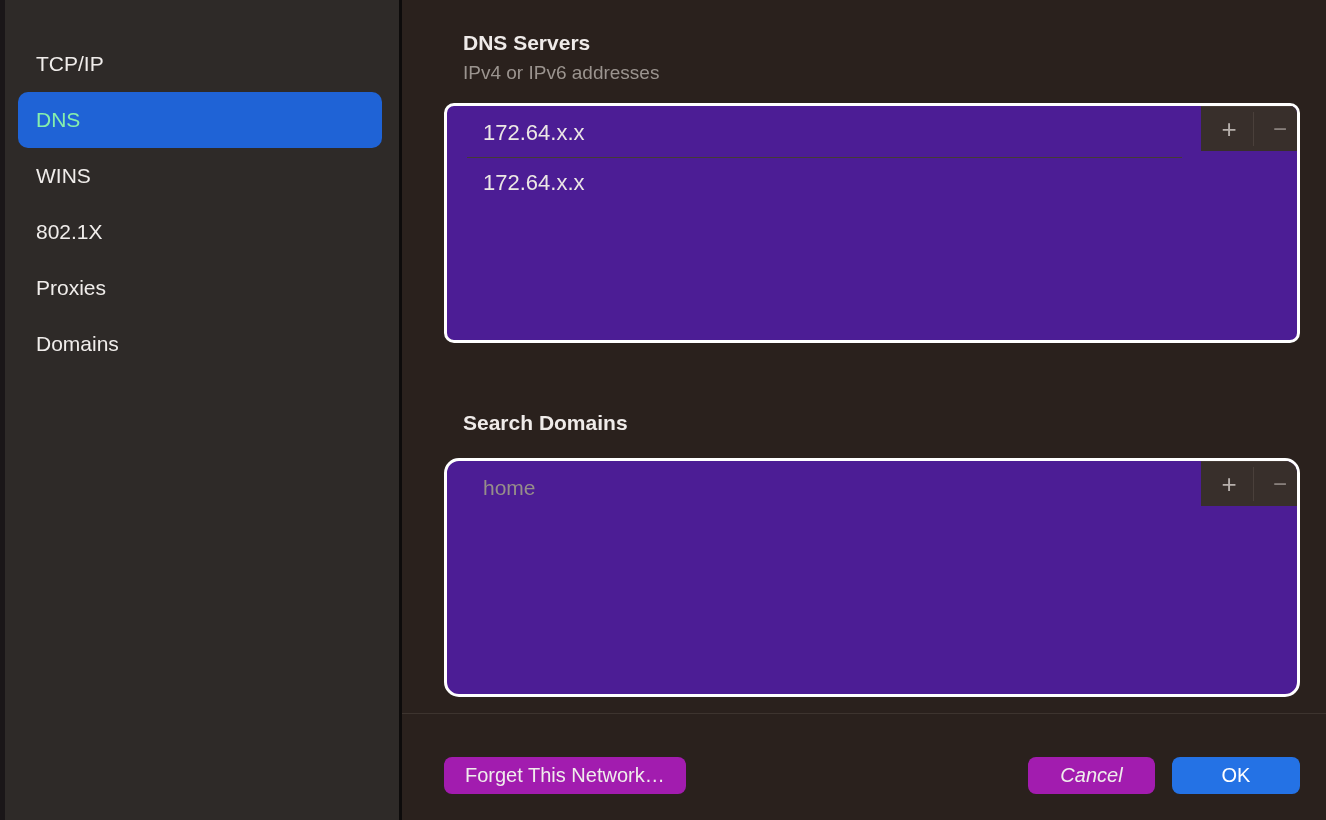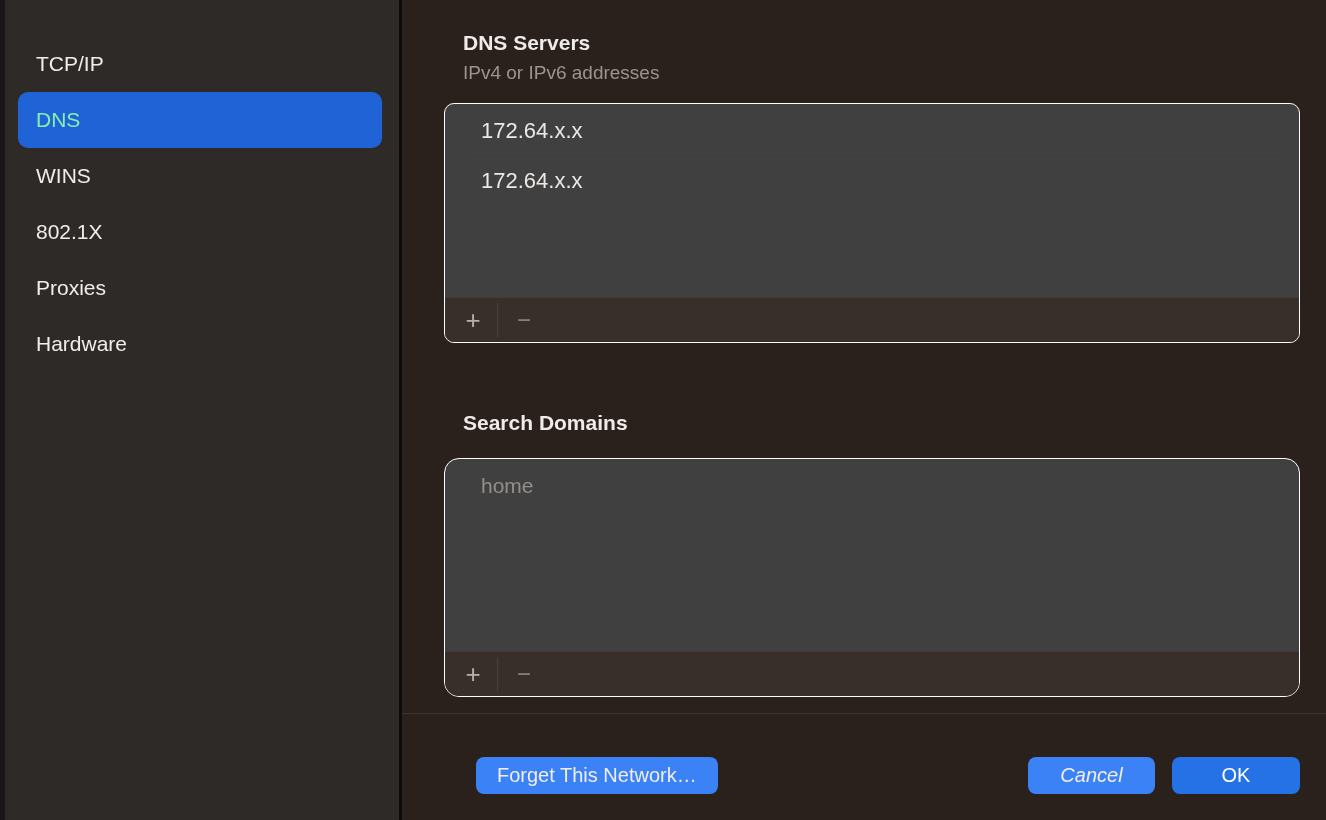--- a/index.html
+++ b/index.html
@@ -95,25 +95,25 @@
   }
   .section-sub {
     font-size: 19px;
     color: #9b948f;
     padding-left: 19px;
     margin-top: 7px;
   }
   .list-box {
     margin-top: 19px;
     width: 856px;
-    border: 1px solid #ffffff;
+    border: 3px solid #ffffff;
     border-radius: 10px;
-    background: #404040;
-    display: flex;
-    flex-direction: column;
+    background: #4c1d95;
+    display: flex;
+    flex-direction: row;
     overflow: hidden;
   }
   .list-box .box-body { flex: 1; padding-top: 2px; }
   .list-row {
     height: 49px;
     display: flex;
     align-items: center;
     padding-left: 36px;
     font-size: 22px;
     color: #ece8e5;
@@ -168,24 +168,23 @@
     align-items: center;
     width: 856px;
   }
   .btn {
     height: 37px;
     border: none;
     border-radius: 8px;
     font-family: "Liberation Sans", sans-serif;
     font-size: 20px;
     color: #f0edec;
-    background: #3b82f6;
+    background: #a21caf;
     padding: 0 21px;
     cursor: default;
-    margin-left: 32px;
   }
   .btn.primary {
     background: #2472e5;
     color: #ffffff;
     min-width: 128px;
   }
   .btn.cancel { min-width: 127px; font-style: italic; }
   .spacer { flex: 1; }
   .btn + .btn { margin-left: 17px; }
 </style>
@@ -193,21 +192,21 @@
 <body>
 
 <aside class="sidebar">
 
   <nav class="nav">
     <div class="nav-item">TCP/IP</div>
     <div class="nav-item selected">DNS</div>
     <div class="nav-item">WINS</div>
     <div class="nav-item">802.1X</div>
     <div class="nav-item">Proxies</div>
-    <div class="nav-item">Hardware</div>
+    <div class="nav-item">Domains</div>
   </nav>
 </aside>
 
 <main class="main">
 
   <div class="section-title">DNS Servers</div>
   <div class="section-sub">IPv4 or IPv6 addresses</div>
 
   <div class="list-box dns-box">
     <div class="box-body">

